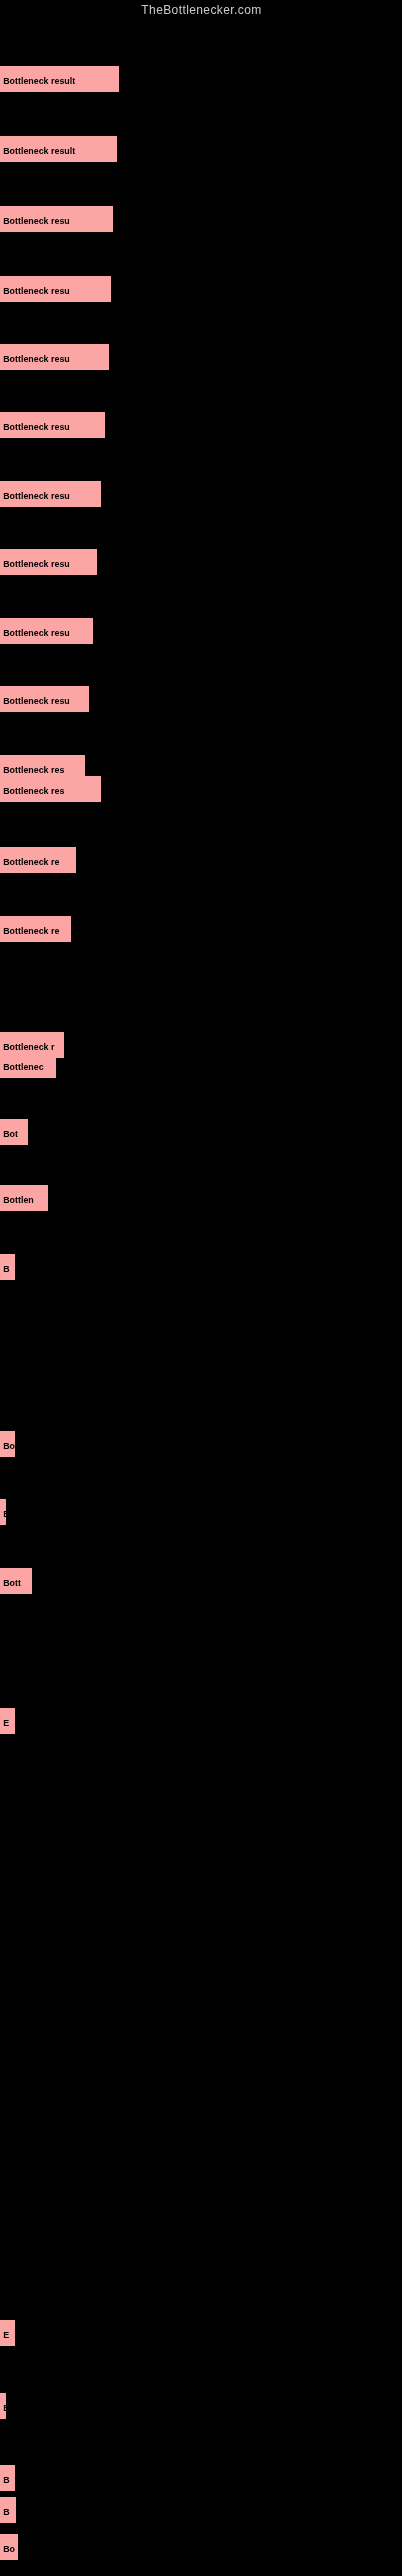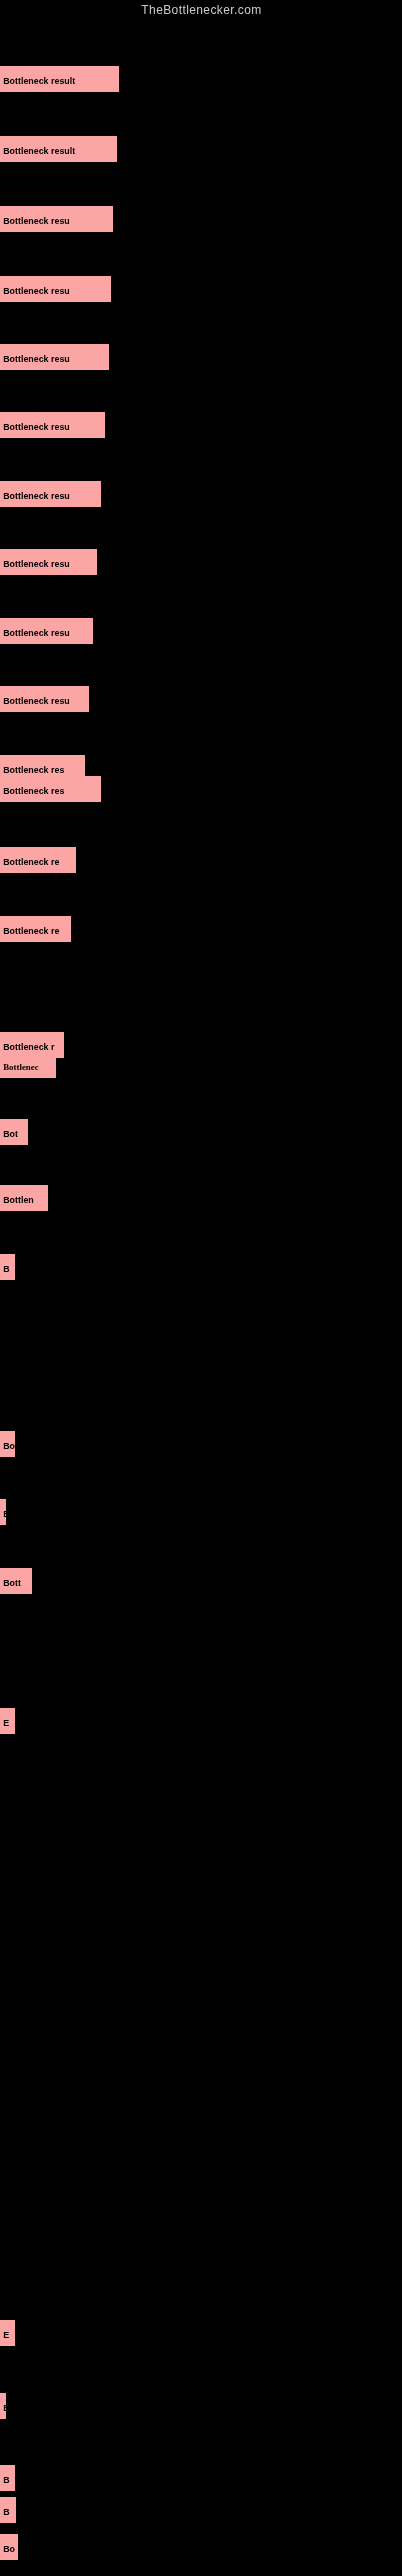--- a/index.html
+++ b/index.html
@@ -78,21 +78,21 @@
     <div class="bar-row" style="top: 825px; left: 0px; height: 26px; width: 76px; position: absolute;">
       <div class="bar-label" style="width: 76px; height: 26px; line-height: 26px;">Bottleneck re</div>
     </div>
     <div class="bar-row" style="top: 894px; left: 0px; height: 26px; width: 71px; position: absolute;">
       <div class="bar-label" style="width: 71px; height: 26px; line-height: 26px;">Bottleneck re</div>
     </div>
     <div class="bar-row" style="top: 962px; left: 0px; height: 26px; width: 64px; position: absolute; margin-top: 48px;">
       <div class="bar-label" style="width: 64px; height: 26px; line-height: 26px;">Bottleneck r</div>
     </div>
     <div class="bar-row" style="top: 1030px; left: 0px; height: 26px; width: 56px; position: absolute;">
-      <div class="bar-label" style="width: 56px; height: 26px; line-height: 26px; font-family: Liberation Serif, serif;">Bottlenec</div>
+      <div class="bar-label" style="width: 56px; height: 26px; line-height: 26px;">Bottlenec</div>
     </div>
     <div class="bar-row" style="top: 1099px; left: 0px; height: 22px; width: 28px; position: absolute;">
       <div class="bar-label" style="width: 28px; height: 26px; line-height: 26px;">Bot</div>
     </div>
     <div class="bar-row" style="top: 1163px; left: 0px; height: 26px; width: 68px; position: absolute;">
       <div class="bar-label" style="width: 48px; height: 26px; line-height: 26px;">Bottlen</div>
     </div>
     <div class="bar-row" style="top: 1232px; left: 0px; height: 26px; width: 14.5px; position: absolute;">
       <div class="bar-label" style="width: 14.5px; height: 26px; line-height: 26px;">B</div>
     </div>

